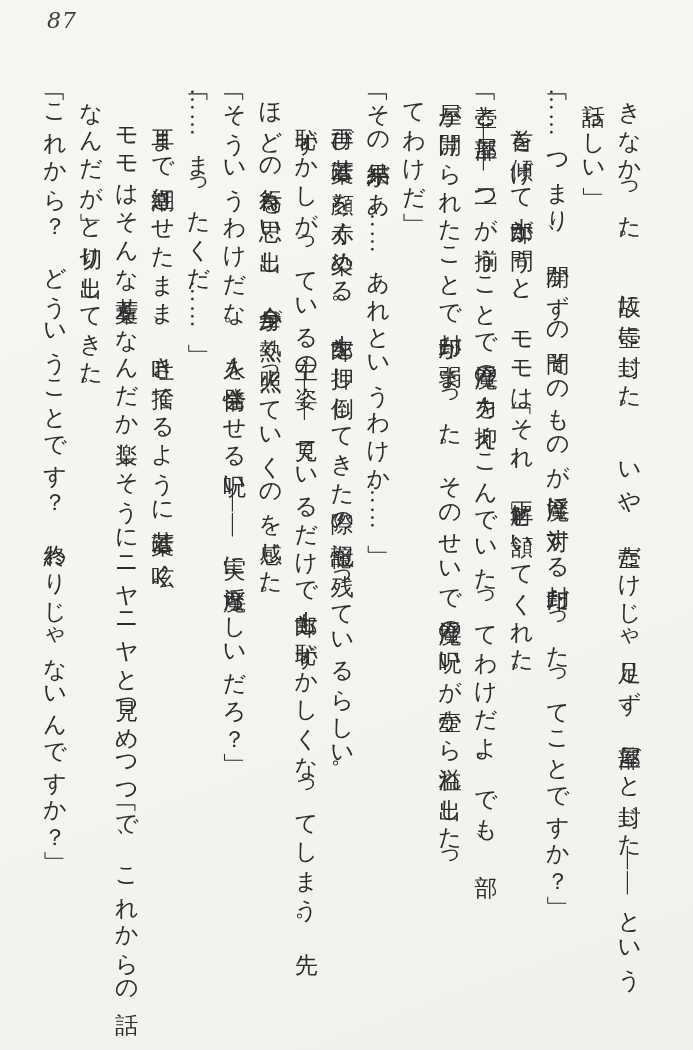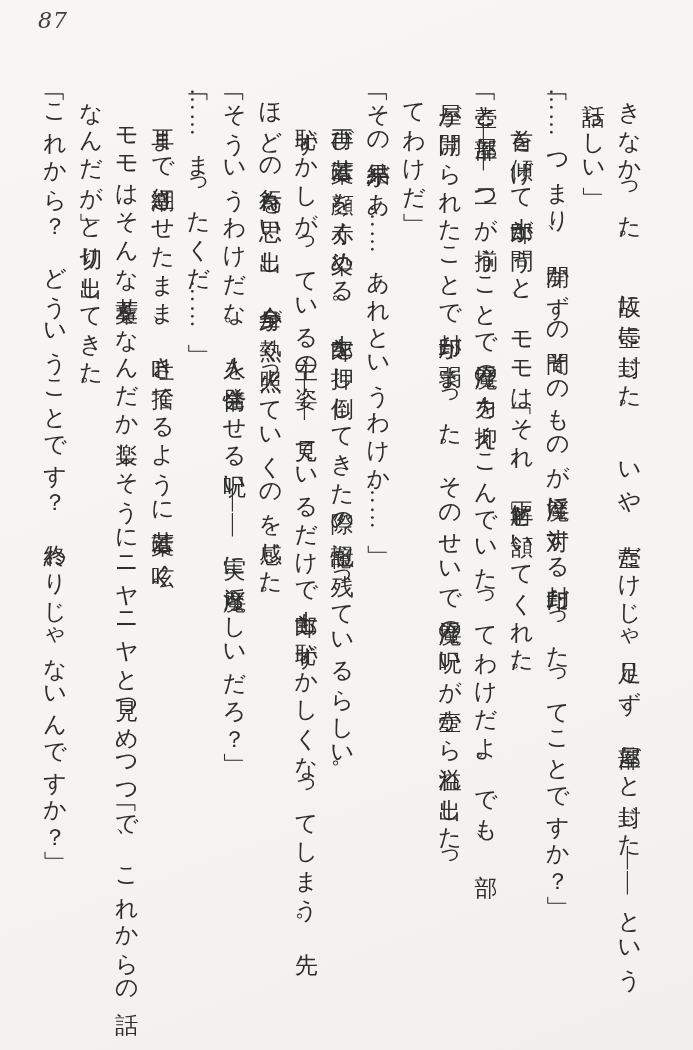--- a/index.html
+++ b/index.html
@@ -13,21 +13,21 @@
     font-family: "Liberation Serif", "DejaVu Serif", serif;
   }
   .page {
     position: relative;
     width: 693px;
     height: 1050px;
     background: linear-gradient(160deg, #f7f6f3 0%, #f5f4f1 55%, #f1f0ed 100%);
   }
   .pagenum {
     position: absolute;
-    left: 38px;
+    left: 47px;
     top: 8px;
     font-family: "DejaVu Serif", "Liberation Serif", serif;
     font-style: italic;
     font-size: 22px;
     color: #3f3f3f;
     letter-spacing: 1px;
   }
   .text {
     position: absolute;
     top: 86px;

